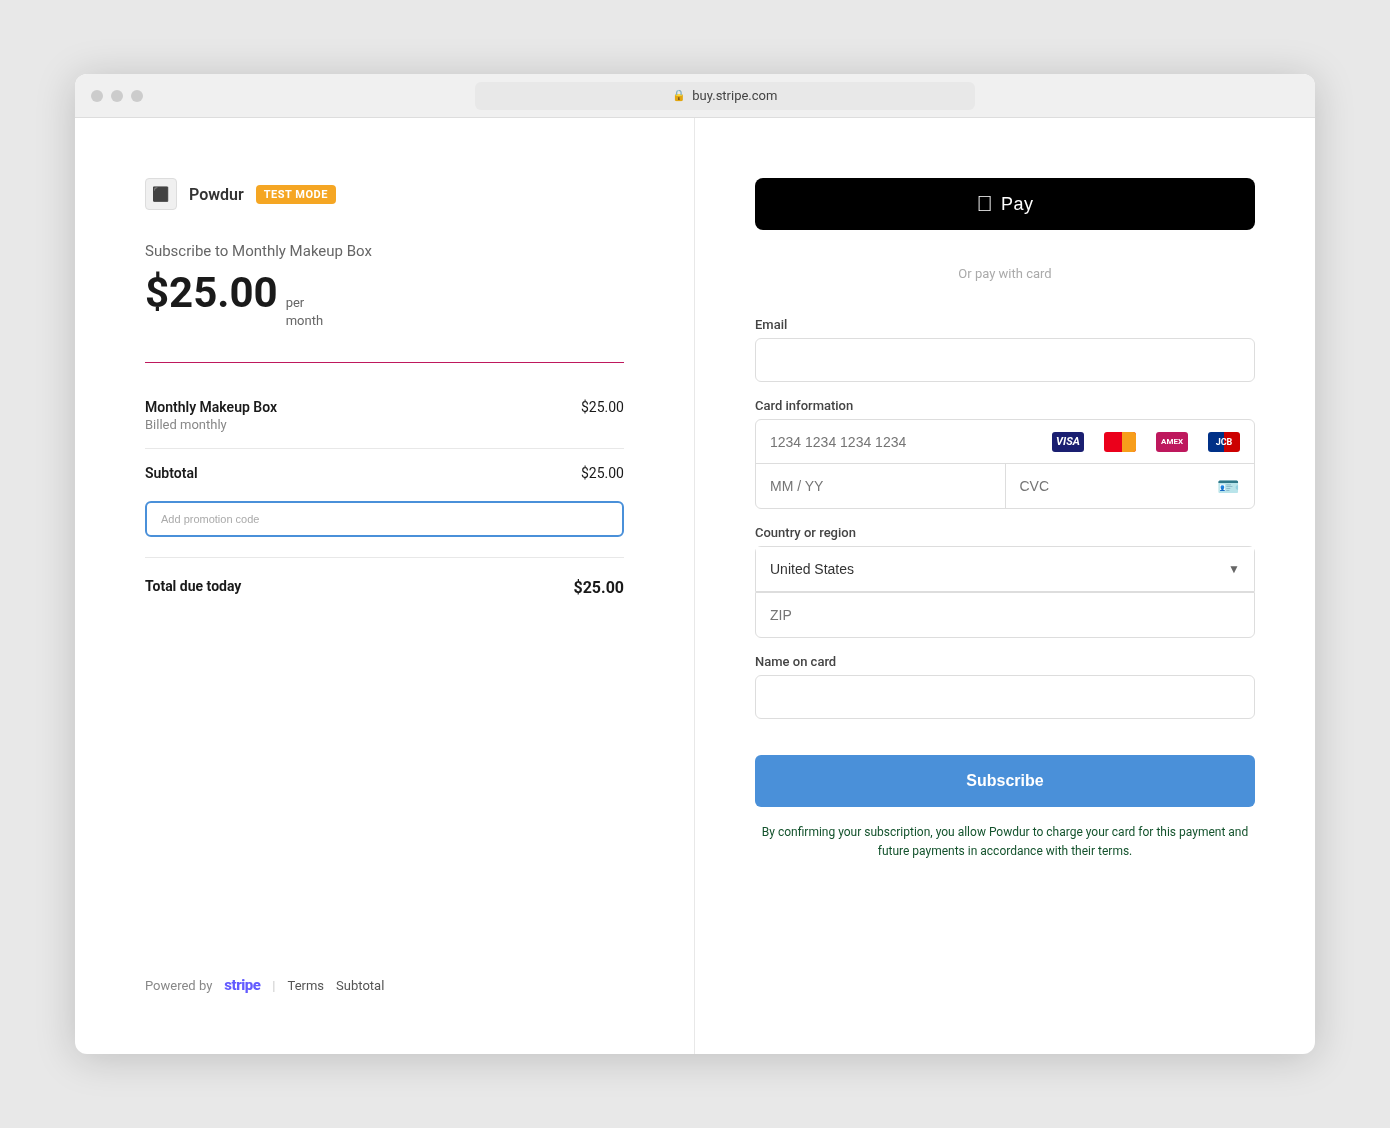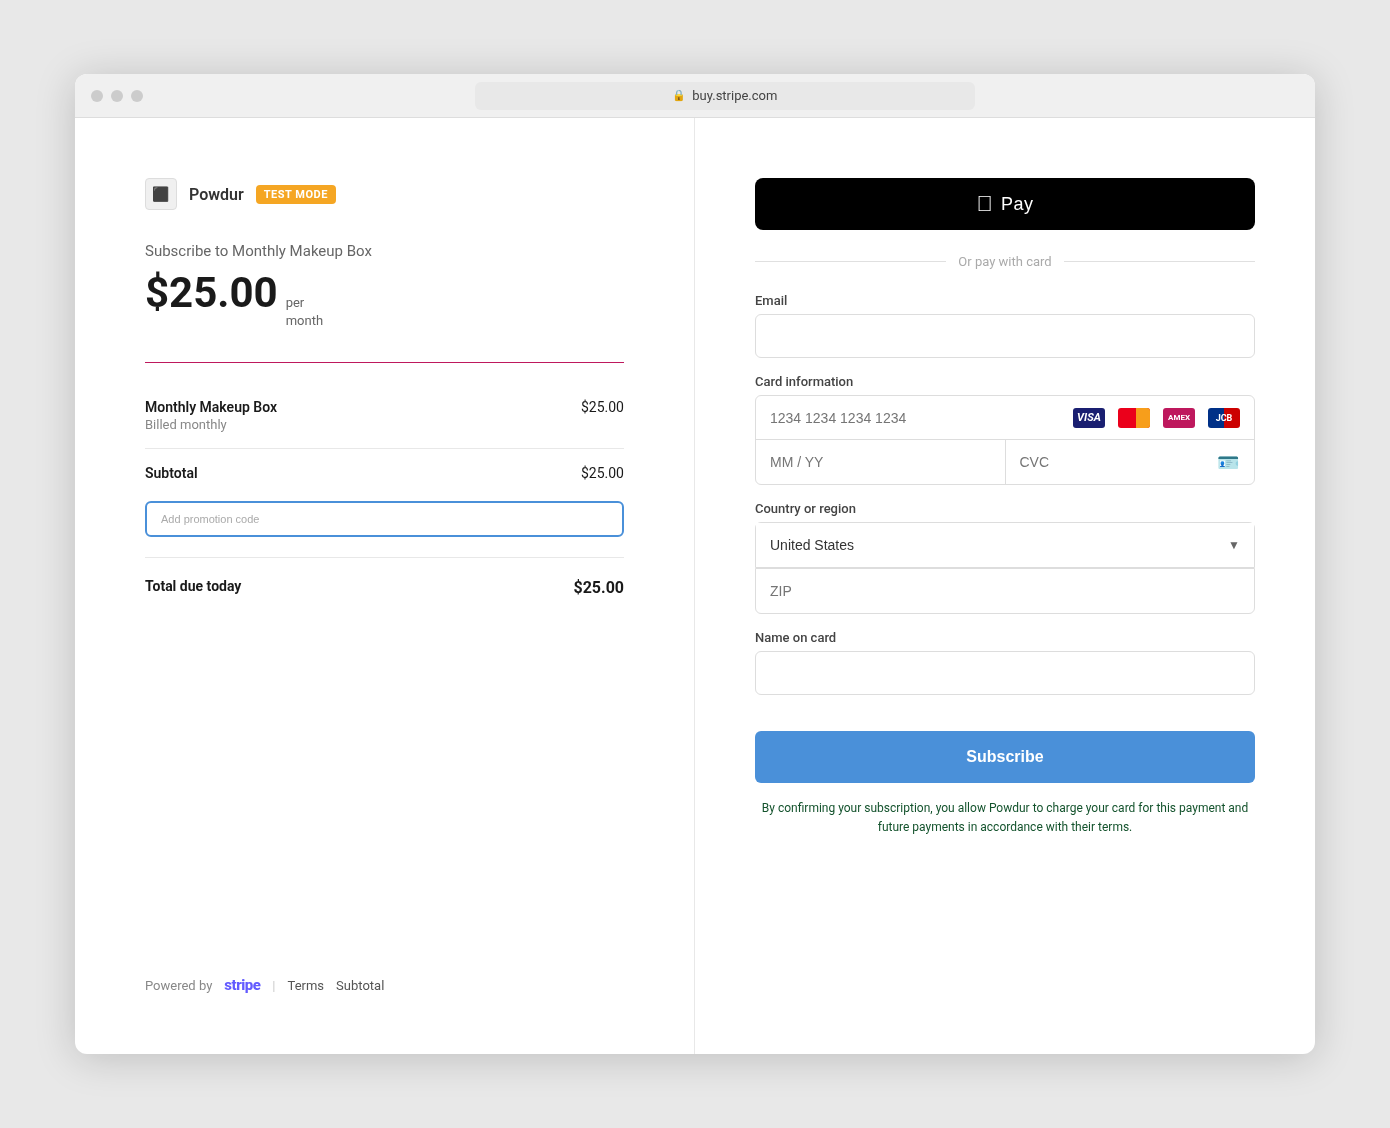--- a/index.html
+++ b/index.html
@@ -238,20 +238,21 @@
     .apple-pay-btn .pay-text {
       font-size: 18px;
       font-weight: 500;
       letter-spacing: 0.5px;
     }
     .divider-row {
       display: flex;
       align-items: center;
       gap: 12px;
       margin-bottom: 24px;
+      flex-direction: column;
     }
     .divider-line {
       flex: 1;
       height: 1px;
       background: #e0e0e0;
     }
     .divider-text {
       font-size: 13px;
       color: #aaa;
     }
@@ -291,21 +292,21 @@
     .card-number-input {
       flex: 1;
       border: none;
       outline: none;
       font-size: 14px;
       color: #aaa;
       background: transparent;
     }
     .card-icons {
       display: flex;
-      gap: 13px;
+      gap: 20px;
       align-items: flex-end;
       border-radius: 8px;
     }
     .card-icon {
       width: 32px;
       height: 20px;
       border-radius: 3px;
       display: flex;
       align-items: center;
       justify-content: center;

